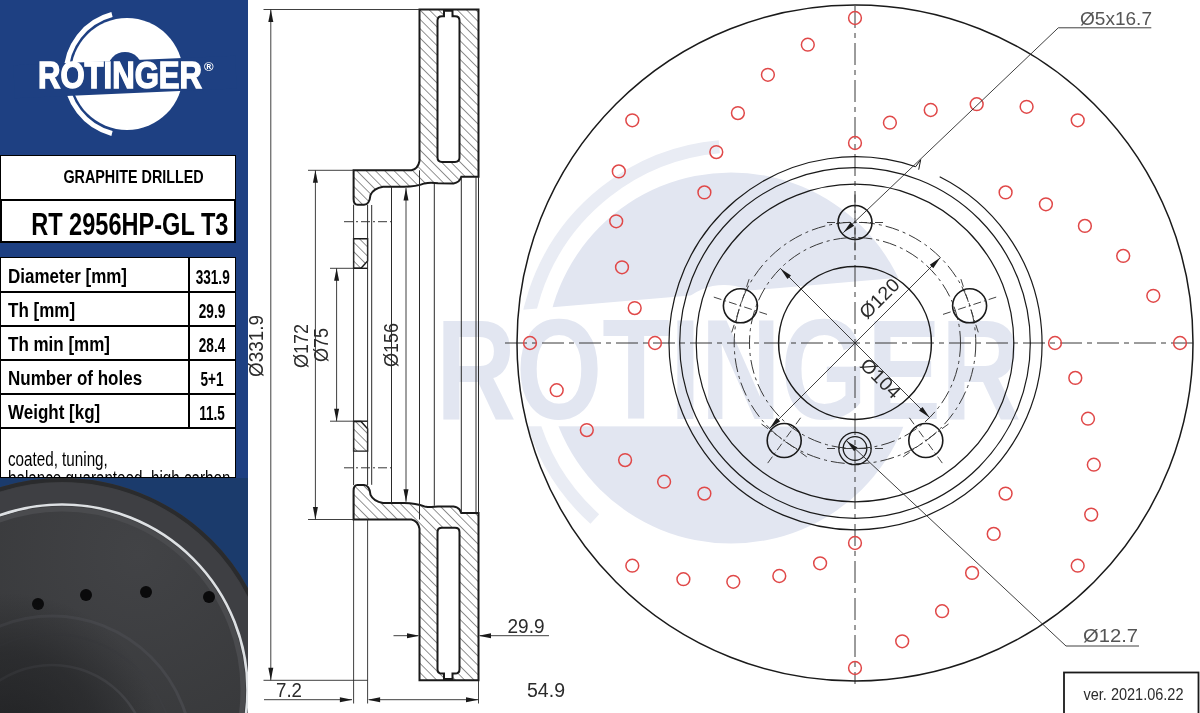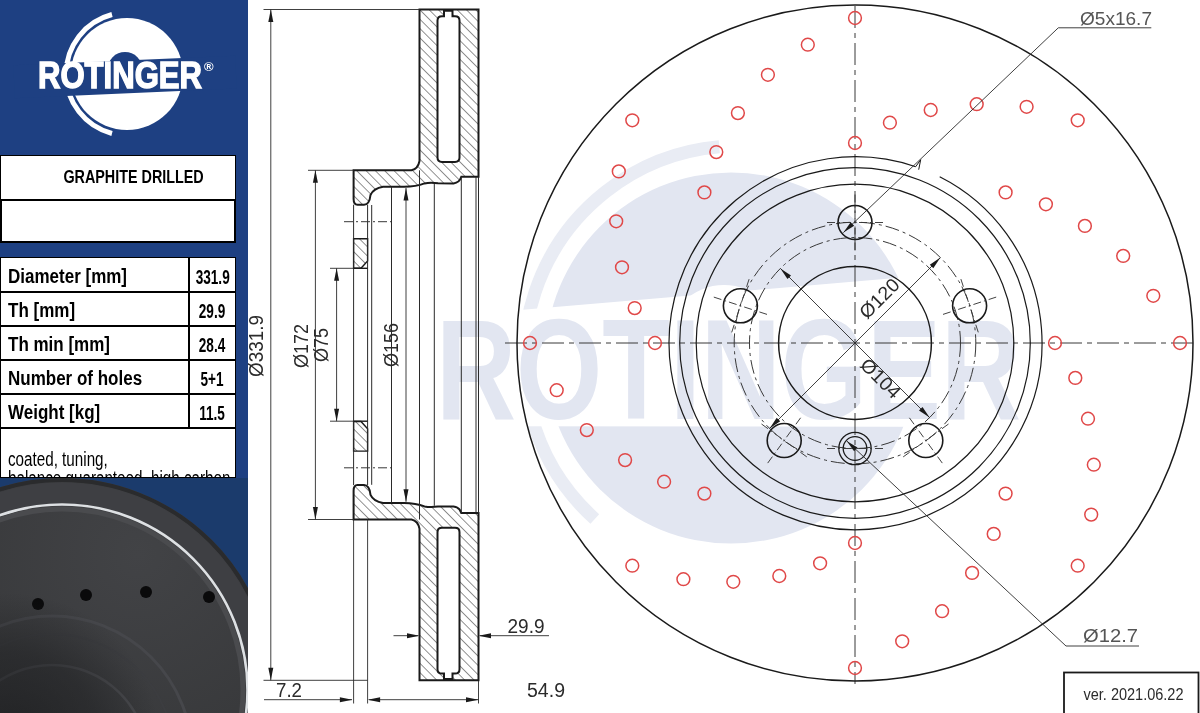--- a/index.html
+++ b/index.html
@@ -191,20 +191,21 @@
         </g>
 
 <text x="38" y="88" font-size="36" font-weight="bold" fill="#fff" stroke="#fff" stroke-width="1.4" textLength="164" lengthAdjust="spacingAndGlyphs">ROTINGER</text>
 <text x="204" y="71" font-size="13" font-weight="bold" fill="#fff">®</text>
 </svg></div>
 
 <div class="box" style="top:155px;height:45px;"></div>
 <div style="position:absolute;top:167px;left:0;width:236px;text-align:center;font-weight:bold;font-size:17.5px;color:#000;margin-left:16px;"><span style="display:inline-block;transform:scaleX(0.82);transform-origin:center;white-space:nowrap;">GRAPHITE DRILLED</span></div>
 
 <div class="box" style="top:199px;height:44px;border-width:2px;"></div>
+<div style="position:absolute;top:207px;left:0;width:236px;text-align:center;font-weight:bold;font-size:31px;color:#000;"><span style="display:inline-block;transform:scaleX(0.76);transform-origin:center;white-space:nowrap;">RT 2956HP-GL T3</span></div>
 
 <div class="box" style="top:257px;height:171px;"></div>
 <div style="position:absolute;top:257px;left:188px;width:1.5px;height:171px;background:#000;"></div>
 <div style="position:absolute;top:291px;left:0;width:236px;height:1.5px;background:#000;"></div>
 <div style="position:absolute;top:325px;left:0;width:236px;height:1.5px;background:#000;"></div>
 <div style="position:absolute;top:359px;left:0;width:236px;height:1.5px;background:#000;"></div>
 <div style="position:absolute;top:393px;left:0;width:236px;height:1.5px;background:#000;"></div>
 
 <div class="cell-label" style="top:265px;">Diameter [mm]</div>
 <div class="cell-val" style="top:266px;">331.9</div>

